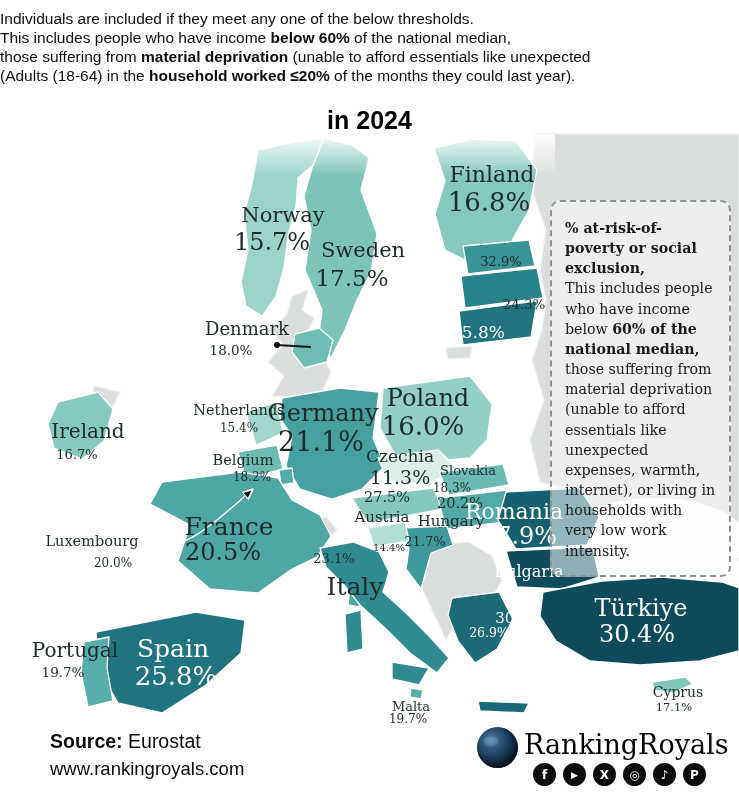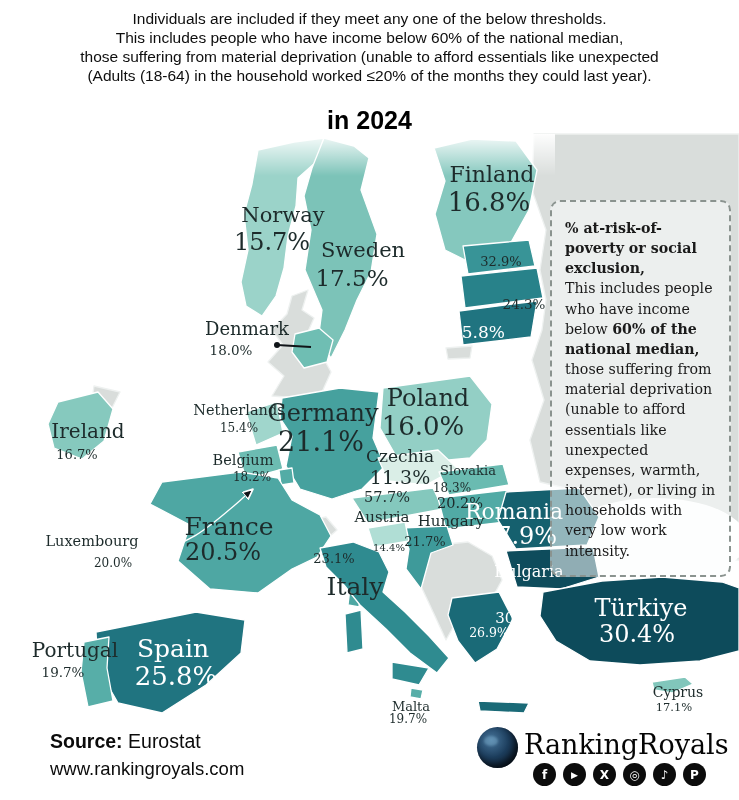--- a/index.html
+++ b/index.html
@@ -1,20 +1,20 @@
 <!DOCTYPE html>
 <html><head>
 <meta charset="utf-8">
 <style>
   html,body{margin:0;padding:0;}
   body{width:739px;height:800px;background:#ffffff;position:relative;overflow:hidden;
        font-family:"Liberation Sans",sans-serif;color:#111;}
-  .header{position:absolute;top:10px;left:0;width:739px;text-align:center;
+  .header{position:absolute;top:10px;left:0;width:739px;text-align:left;
           font-size:15.5px;line-height:1.22;color:#0e0e0e;}
-  .header b{font-weight:normal;margin-top:20px;}
+  .header b{font-weight:bold;margin-top:20px;}
   .big-title{position:absolute;top:106px;left:0;width:739px;text-align:center;
              font-weight:bold;font-size:25px;color:#000;}
   svg.map{position:absolute;left:0;top:0;}
   svg.map path{stroke:#ffffff;stroke-width:1.3;stroke-linejoin:round;}
   svg.map path.gray{fill:#d9dddb;stroke:#eef1f0;}
   .lblspan{position:absolute;transform:translate(-50%,-50%);white-space:nowrap;
            font-family:"DejaVu Serif",serif;color:#1d2b2b;}
   .lblspan.light{color:#ffffff;}
   .infobox{position:absolute;left:550px;top:200px;width:181px;box-sizing:border-box;
            border:2px dashed #8a938f;border-radius:10px;background:rgba(252,253,253,0.55);
@@ -146,21 +146,21 @@
   <span class="lblspan nm" style="left: 428px; top: 398px; font-size: 24px;">Poland</span>
   <span class="lblspan vl" style="left: 423px; top: 426px; font-size: 26px;">16.0%</span>
 
   <span class="lblspan nm" style="left: 400px; top: 456px; font-size: 17px;">Czechia</span>
   <span class="lblspan vl" style="left: 400px; top: 477px; font-size: 19px;">11.3%</span>
 
   <span class="lblspan nm" style="left: 468px; top: 470px; font-size: 13px;">Slovakia</span>
   <span class="lblspan vl" style="left: 452px; top: 488px; font-size: 12px;">18.3%</span>
 
   <span class="lblspan nm" style="left: 382px; top: 517px; font-size: 15px;">Austria</span>
-  <span class="lblspan vl" style="left: 387px; top: 497px; font-size: 14.5px;">57.7%</span>
+  <span class="lblspan vl" style="left: 387px; top: 497px; font-size: 14.5px;">27.5%</span>
 
   <span class="lblspan nm" style="left: 451px; top: 521px; font-size: 15px;">Hungary</span>
   <span class="lblspan vl" style="left: 460px; top: 503px; font-size: 14.5px;">20.2%</span>
 
   <span class="lblspan vl" style="left: 389px; top: 547px; font-size: 10px;">14.4%</span>
 
   <span class="lblspan vl" style="left: 425px; top: 541px; font-size: 13px;">21.7%</span>
 
   <span class="lblspan nm" style="left: 229px; top: 526px; font-size: 25px;">France</span>
   <span class="lblspan vl" style="left: 223px; top: 552px; font-size: 24px;">20.5%</span>

